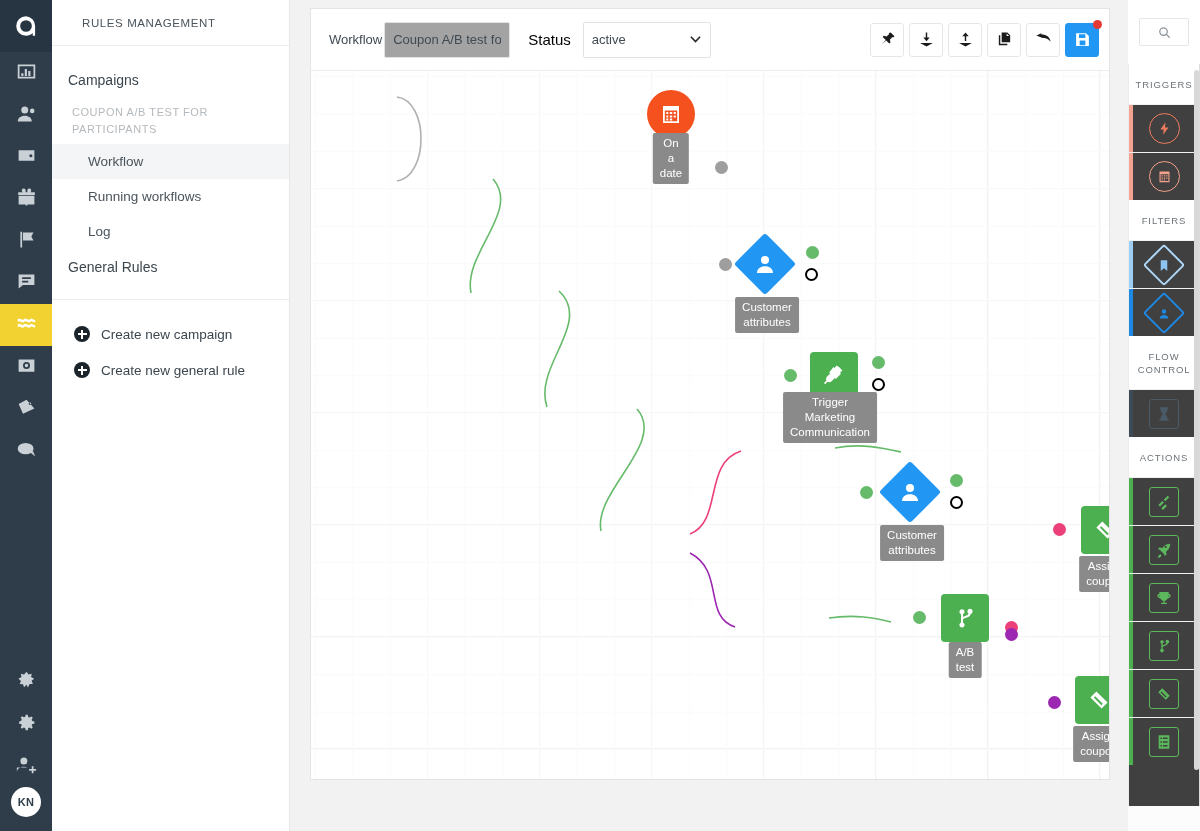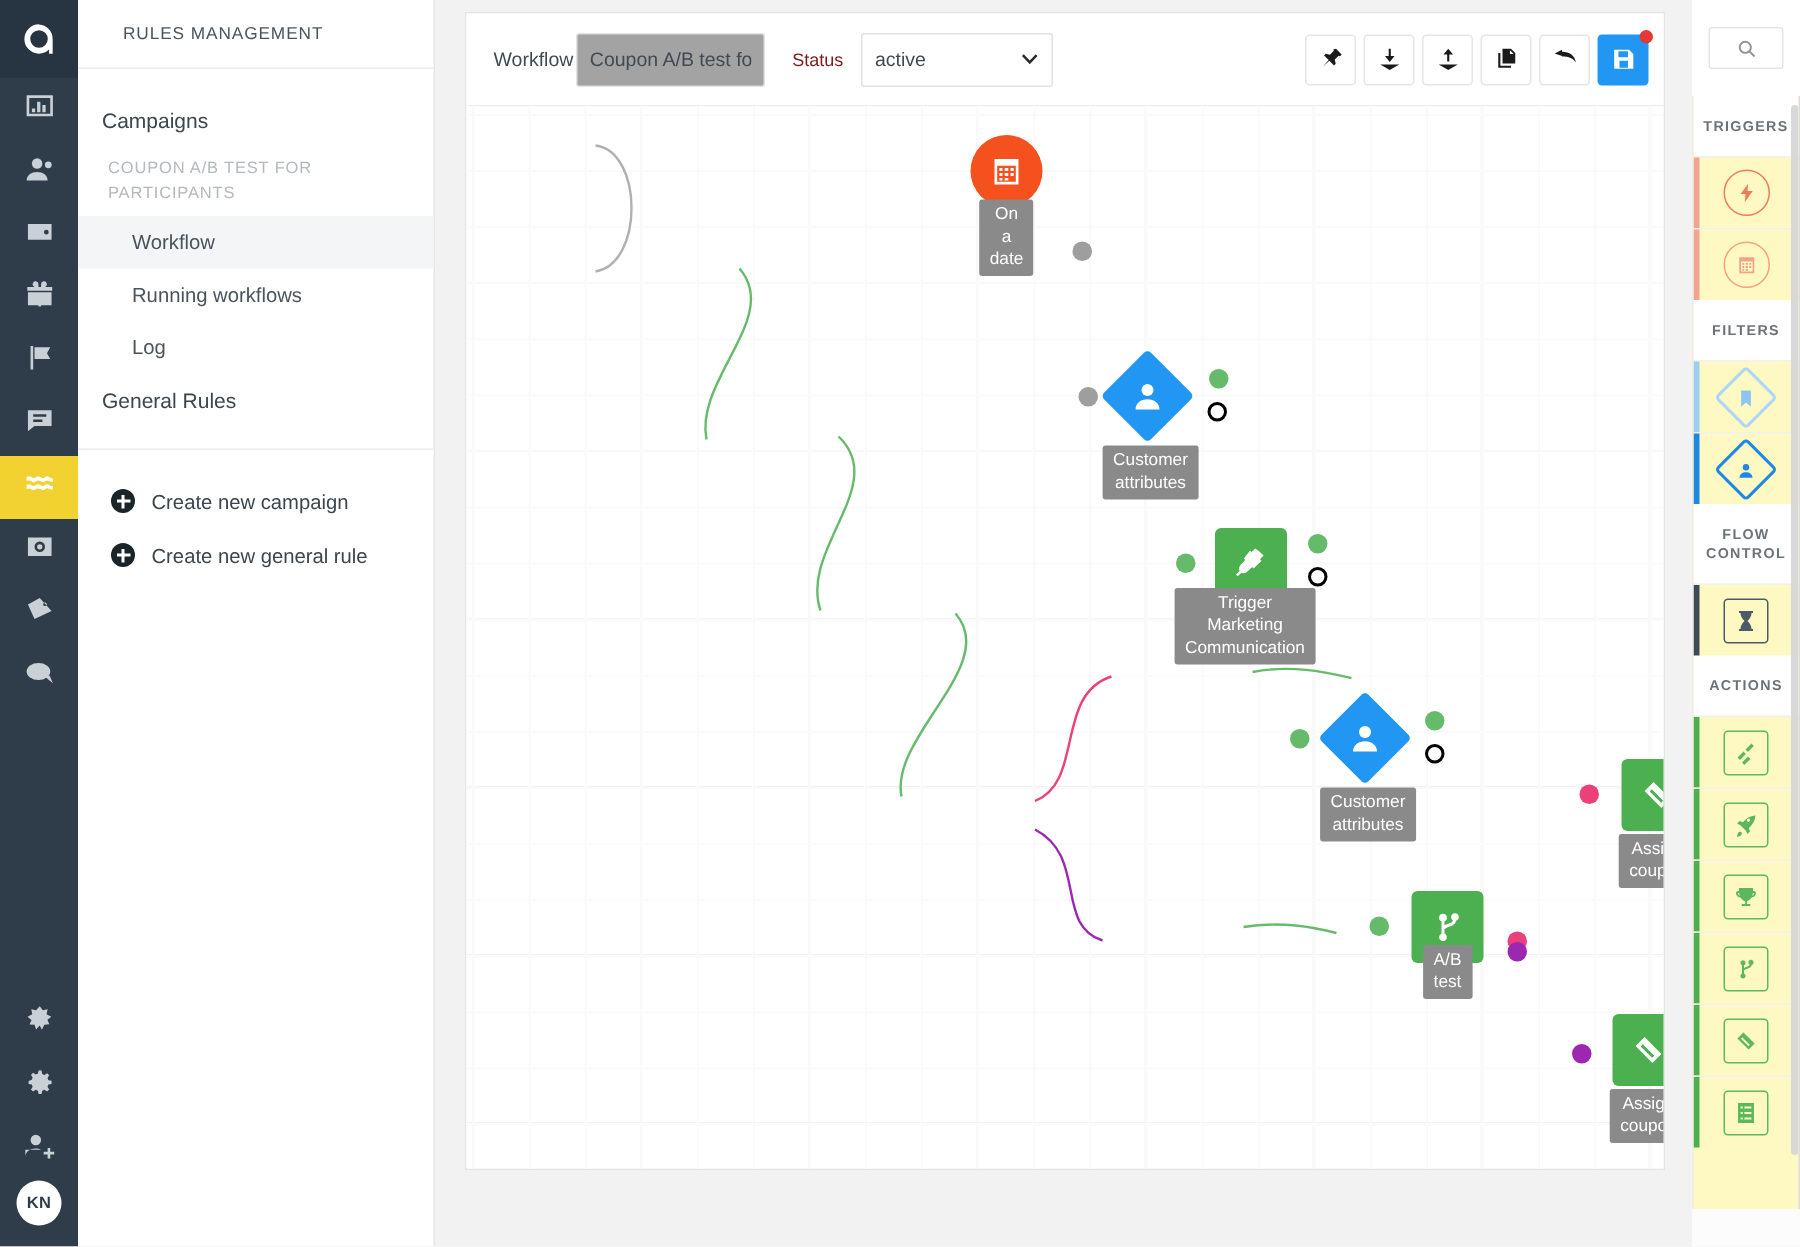--- a/index.html
+++ b/index.html
@@ -106,21 +106,21 @@
     background: #fff;
   }
   .tb-label { font-size: 13px; color: #404a52; margin-right: 2px; white-space: nowrap; }
   .tb-input {
     width: 126px; height: 36px;
     border: 1px solid #e2e2e2; border-radius: 2px;
     font-size: 13px; color: #404a52;
     padding: 0 8px; font-family: "Liberation Sans", sans-serif;
     background: #a3a3a3; outline: none;
   }
-  .tb-label2 { font-size: 12px; color: #7f1d1d; margin: 0 12px 0 18px; }
+  .tb-label2 { font-size: 15px; color: #000000; margin: 0 12px 0 18px; }
   .tb-select {
     width: 128px; height: 36px;
     border: 1px solid #e2e2e2; border-radius: 2px;
     font-size: 13px; color: #404a52; padding: 0 8px;
     font-family: "Liberation Sans", sans-serif;
     background: #fff; outline: none;
     -webkit-appearance: none; appearance: none;
   }
   .tb-select-wrap { position: relative; }
   .tb-select-wrap .chev {
@@ -203,21 +203,21 @@
   .pal-search {
     width: 50px; height: 28px;
     border: 1px solid #e6e6e6; border-radius: 2px;
     background: #fff; display: flex; align-items: center; justify-content: center;
     cursor: pointer;
   }
   .pal-search svg { width: 13px; height: 13px; fill: none; stroke: #8e959b; stroke-width: 1.6; }
   .pal-scroll {
     height: 742px; overflow: hidden;
     border-left: 1px solid #ececec; border-right: 1px solid #dcdcdc;
-    background: #fef9c3; position: relative; font-weight: bold;
+    background: #404040; position: relative;
   }
   .pal-head {
     font-size: 9.5px; letter-spacing: .9px; color: #6b7379;
     text-align: center; padding: 14px 4px 13px; line-height: 13px;
     background: #fff;
   }
   .pal-item {
     height: 48px; display: flex; align-items: center; justify-content: center;
     border-top: 1px solid #f0f0f0; cursor: pointer; position: relative;
   }
@@ -510,21 +510,21 @@
         <div class="port dot p-green" style="left:639px; top:403px;"></div>
         <div class="port ring p-red-ring" style="left:639px; top:425px;"></div>
 
         <div class="port dot p-green" style="left:602px; top:540px;"></div>
         <div class="node" style="left:630px; top:523px;">
           <div class="node-shape shape-square">
             <svg viewBox="0 0 24 24">
                 <path d="M9 3.2a2.6 2.6 0 0 0-1 5v8.2a2.6 2.6 0 1 0 2 0v-3.1c1.5-1.1 3.4-1.5 5.2-2.3 1.4-.7 2.2-1.6 2.5-3.1a2.6 2.6 0 1 0-2.1-.3c-.2.8-.7 1.2-1.5 1.6-1.2.6-2.7.9-4.1 1.7V8.2a2.6 2.6 0 0 0-1-5z"></path>
               </svg>
           </div>
-          <div class="node-label" style="top:36px;">A/B test</div>
+          <div class="node-label" style="top:48px;">A/B test</div>
         </div>
         <div class="port dot p-pink" style="left:694px; top:550px;"></div>
         <div class="port dot p-purple" style="left:694px; top:550px; top:551px; margin-top:6px;"></div>
 
         <div class="port dot p-pink" style="left:742px; top:452px;"></div>
         <div class="port dot p-purple" style="left:737px; top:625px;"></div>
 
         <div class="node" style="left:770px; top:435px;">
           <div class="node-shape shape-square">
             <svg viewBox="0 0 24 24">

